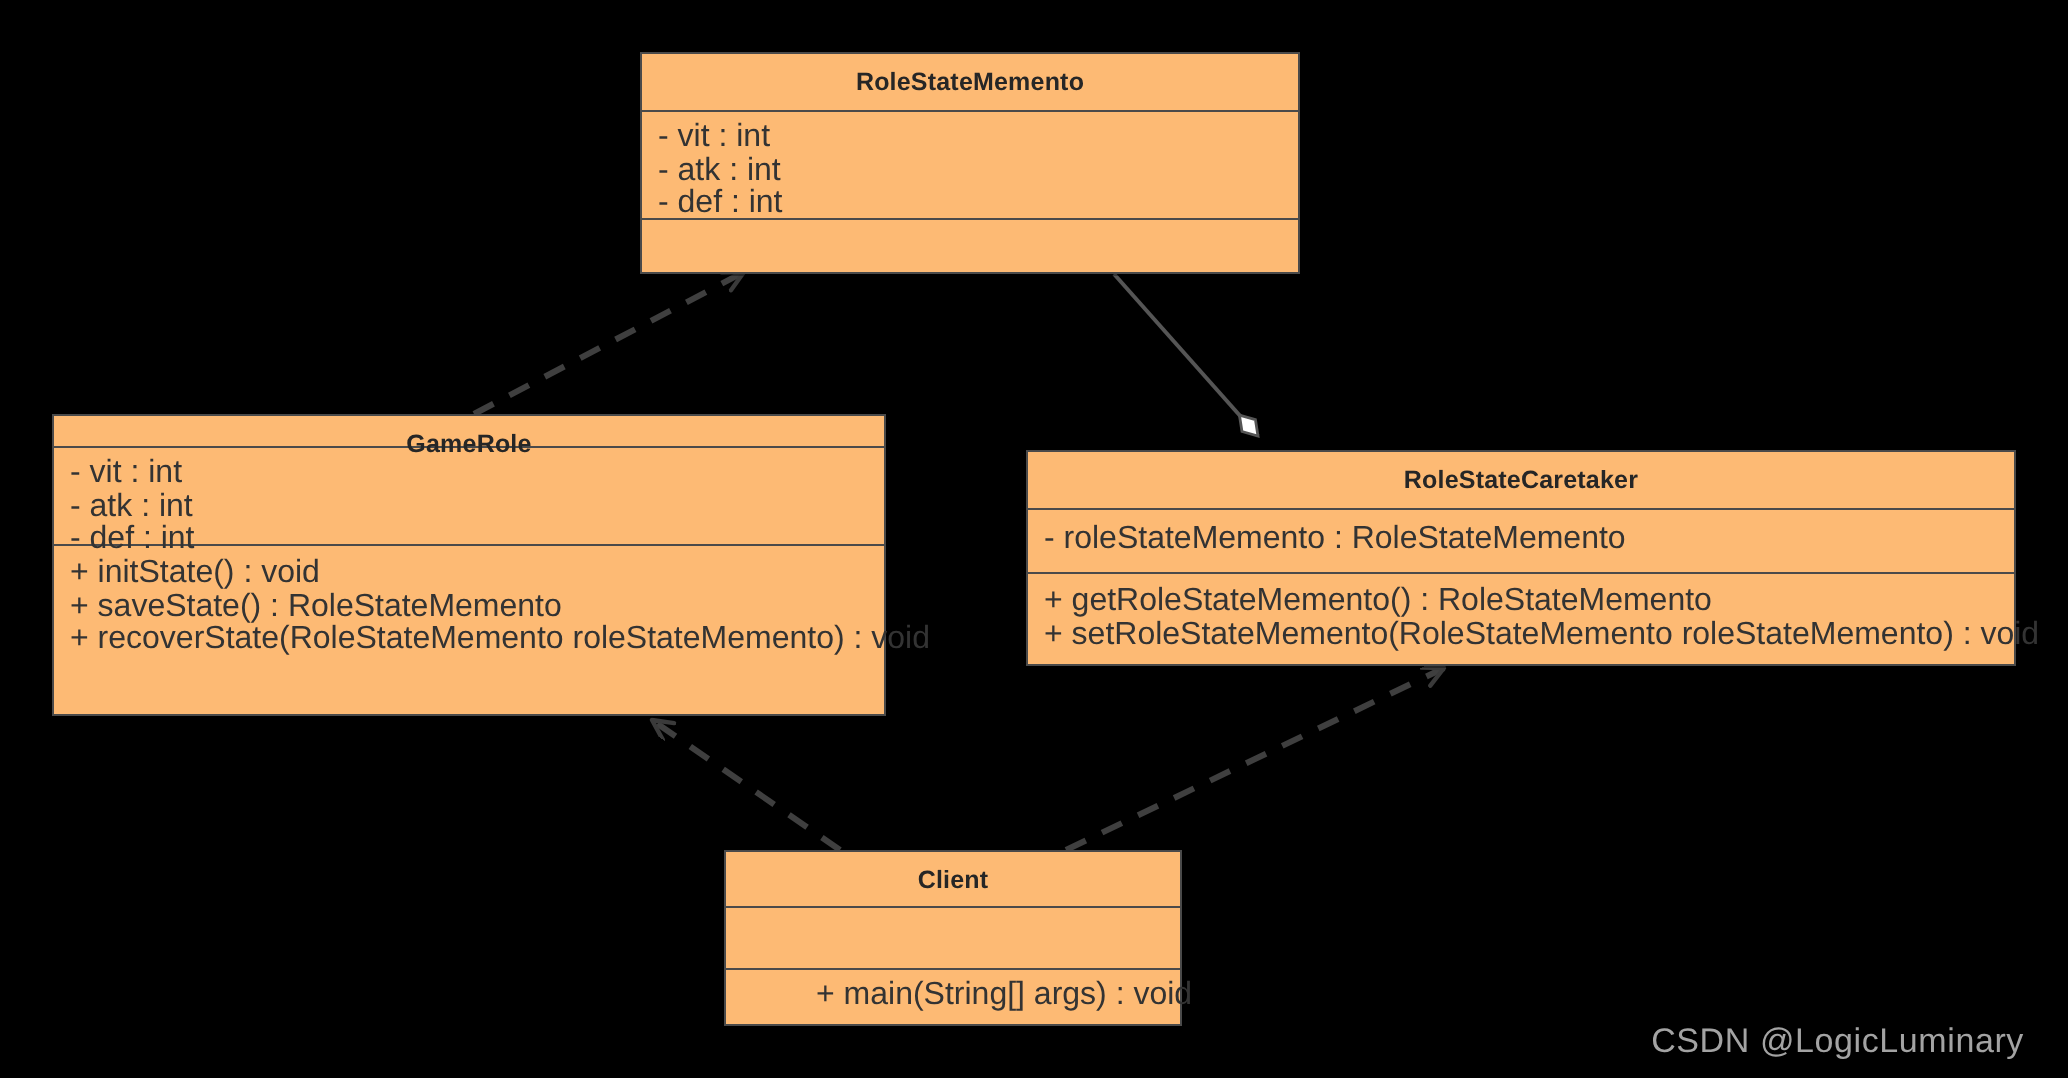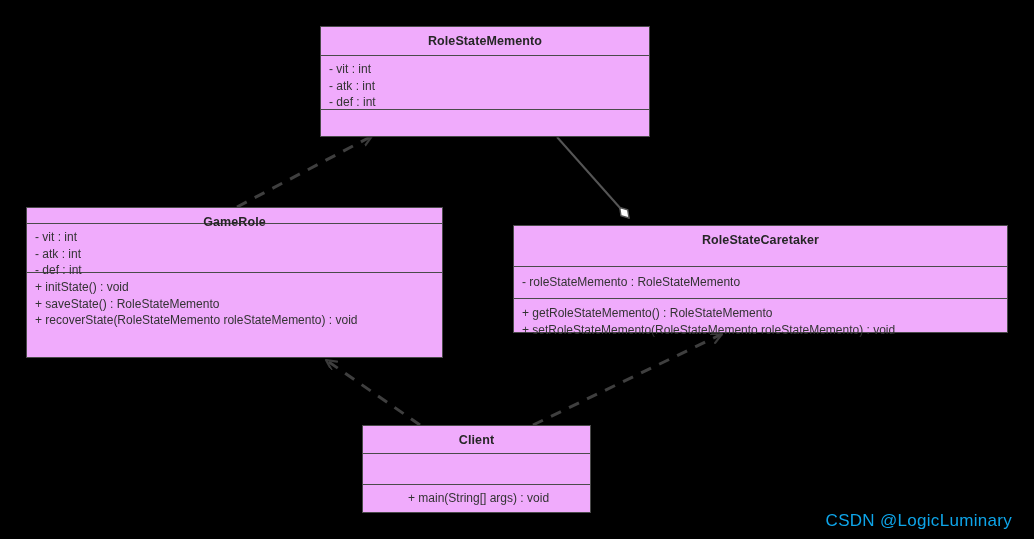--- a/index.html
+++ b/index.html
@@ -10,21 +10,21 @@
   #canvas {
     position: relative;
     width: 1034px;
     height: 539px;
     background: #000000;
     overflow: hidden;
     font-family: "Liberation Sans", sans-serif;
   }
   .uml-class {
     position: absolute;
-    background: #f0abfc;
+    background: #fdba74;
     border: 1.5px solid #4a4a4a;
     box-sizing: border-box;
     box-shadow: 1px 1px 0px rgba(0,0,0,0.35);
   }
   .uml-title {
     text-align: center;
     font-weight: bold;
     font-size: 12.5px;
     color: #262626;
     padding: 7px 6px 7px 6px;
@@ -34,21 +34,21 @@
   }
   .uml-section {
     box-sizing: border-box;
     padding: 5px 8px 5px 8px;
     border-bottom: 1.5px solid #4a4a4a;
   }
   .uml-section.last {
     border-bottom: none;
   }
   .uml-line {
-    font-size: 12px;
+    font-size: 16px;
     color: #333333;
     line-height: 16.5px;
     white-space: nowrap;
   }
   .uml-section.empty {
     min-height: 16px;
   }
 
   
   #connectors {
@@ -58,21 +58,21 @@
     width: 1034px;
     height: 539px;
     pointer-events: none;
   }
 
   
   #watermark {
     position: absolute;
     right: 22px;
     bottom: 8px;
-    color: #0ea5e9;
+    color: #a3a3a3;
     font-size: 17px;
     font-family: "Liberation Sans", sans-serif;
     letter-spacing: 0.3px;
     white-space: nowrap;
   }
 </style>
 </head>
 <body>
 
 <div id="canvas">
@@ -113,21 +113,21 @@
       <div class="uml-line">- def : int</div>
     </div>
     <div class="uml-section last" style="height:73px; padding-top:6px;">
       <div class="uml-line">+ initState() : void</div>
       <div class="uml-line">+ saveState() : RoleStateMemento</div>
       <div class="uml-line">+ recoverState(RoleStateMemento roleStateMemento) : void</div>
     </div>
   </div>
 
   <div class="uml-class" style="left:513px; top:225px; width:495px; height:108px;">
-    <div class="uml-title" style="height:41px;">RoleStateCaretaker</div>
+    <div class="uml-title" style="height:29px;">RoleStateCaretaker</div>
     <div class="uml-section" style="height:32px; padding-top:7px;">
       <div class="uml-line">- roleStateMemento : RoleStateMemento</div>
     </div>
     <div class="uml-section last" style="height:45px; padding-top:6px;">
       <div class="uml-line">+ getRoleStateMemento() : RoleStateMemento</div>
       <div class="uml-line">+ setRoleStateMemento(RoleStateMemento roleStateMemento) : void</div>
     </div>
   </div>
 
   <div class="uml-class" style="left:362px; top:425px; width:229px; height:88px;">

